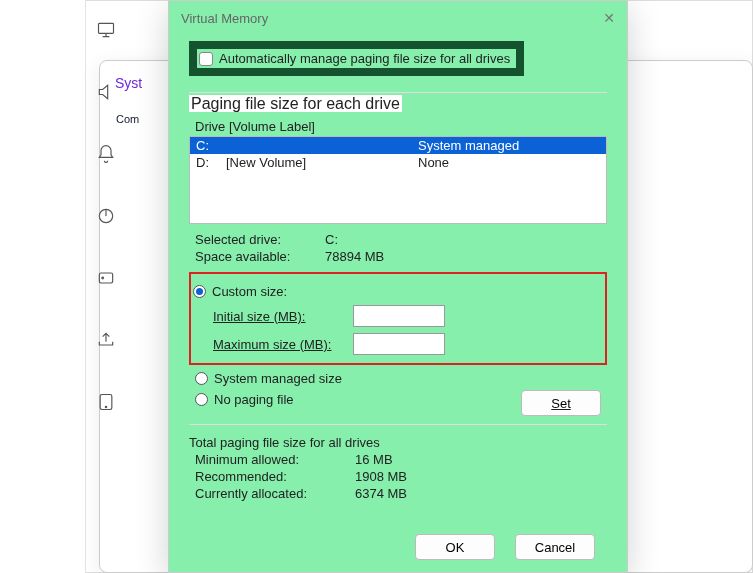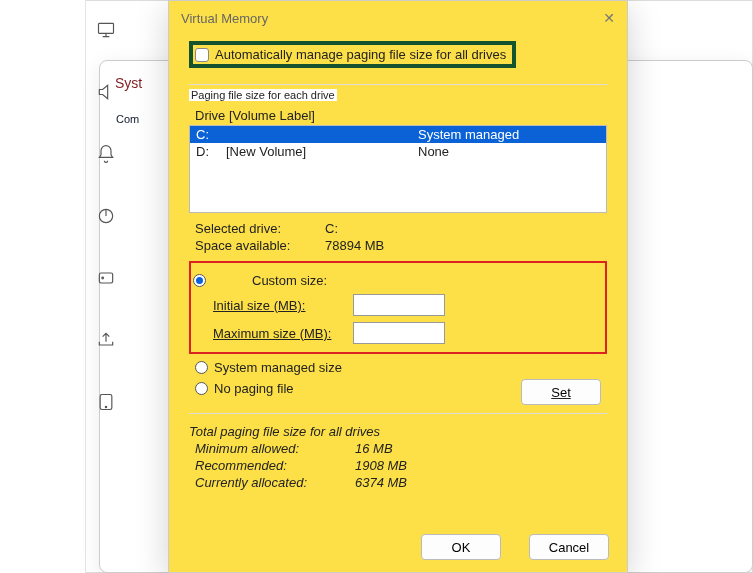--- a/index.html
+++ b/index.html
@@ -1,55 +1,55 @@
 <!DOCTYPE html>
 <html><head>
 <meta charset="utf-8">
 <style>
   * { box-sizing: border-box; font-family: "Segoe UI", Arial, sans-serif; }
   body { margin: 0; background: #e9e9e9; width: 753px; height: 573px; overflow: hidden; position: relative; }
   .bgwin { position:absolute; left:0; top:0; width:753px; height:573px; background:#fff; border:1px solid #ddd; }
   .bgwin2 { position:absolute; left:99px; top:60px; width:654px; height:513px; background:#fff; border:1px solid #ccc; border-radius:8px; box-shadow:0 4px 20px rgba(0,0,0,0.08);}
-  .bgtitle { position:absolute; left:115px; top:75px; font-size:14px; color:#7f1d1d; }
+  .bgtitle { position:absolute; left:115px; top:75px; font-size:14px; color:#6d28d9; }
   .subtitle { position:absolute; left:116px; top:113px; font-size:11px; color:#0f172a; }
   .sidebar-icons { position:absolute; left:96px; top:20px; display:flex; flex-direction:column; gap:38px; }
   .sidebar-icons svg { width:20px; height:20px; stroke:#555; fill:none; stroke-width:1.4; }
   .dialog {
     position:absolute; left:168px; top:0; width:460px; height:573px;
-    background:#fde047; border:1px solid #ccc; box-shadow:0 8px 32px rgba(0,0,0,0.18);
+    background:#86efac; border:1px solid #ccc; box-shadow:0 8px 32px rgba(0,0,0,0.18);
   }
   .titlebar { display:flex; align-items:center; justify-content:space-between; height:34px; padding:0 12px; font-size:13px; color:#666; }
   .closex { font-size:14px; color:#777; cursor:pointer; }
   .content { padding: 6px 20px 10px 20px; font-size:13px; color:#222; }
-  .hl-red { border:4px solid #14532d; padding:2px 6px 2px 2px; display:inline-flex; align-items:center; }
+  .hl-red { border:8px solid #14532d; padding:2px 6px 2px 2px; display:inline-flex; align-items:center; }
   .chkbox { width:14px; height:14px; border:1px solid #888; border-radius:3px; margin-right:6px; background:#fff; display:inline-block; }
   .group-top { border-top:1px solid #ddd; margin-top:16px; padding-top:4px; }
-  .groupbox-label { position:relative; top:-2px; background:#fff; padding:0 2px; font-size:11px; color:#222; }
+  .groupbox-label { position:relative; top:-2px; background:#fff; padding:0 2px; font-size:16px; color:#222; }
   .drivehead { display:flex; margin:4px 0 0 6px; font-size:13px;flex-direction:column; }
   .drivehead .c1 { width:200px; }
   .drivelist { border:1px solid #bbb; background:#fff; height:88px; margin:2px 0 0 0; overflow:hidden; }
   .drow { display:flex; font-size:13px; padding:1px 6px; }
   .drow .d1 { width:30px; }
   .drow .d2 { width:192px; }
   .drow .d3 { flex:1; }
   .drow.sel { background:#0a62d6; color:#fff; }
   .kv { display:flex; margin:2px 0 0 6px; font-size:13px; }
   .kv .k { width:130px; }
   .radio-row { display:flex; align-items:center; margin:6px 0 0 6px; font-size:13px; }
   .radio { width:13px; height:13px; border:1px solid #555; border-radius:50%; margin-right:6px; display:inline-flex; align-items:center; justify-content:center; background:#fff;}
   .radio.sel::after { content:""; width:7px; height:7px; background:#0a62d6; border-radius:50%; display:block; }
   .hl-red2 { border:2px solid #d22; padding:4px 6px 8px 2px; margin-top:8px; }
   .fldrow { display:flex; align-items:center; margin:6px 0 0 20px; font-size:13px;text-decoration:underline; }
   .fldrow label { width:140px; }
   .txtin { width:92px; height:22px; border:1px solid #999; background:#fff; font-size:13px; padding:0 4px; }
   .setrow { display:flex; justify-content:flex-end; margin:4px 6px 0 0;text-decoration:underline; }
   .btn { min-width:80px; height:26px; border:1px solid #bbb; border-radius:4px; background:#fdfdfd; font-size:13px; cursor:pointer; }
-  .total { margin-top:10px; font-size:13px;font-style:italic; }
+  .total { margin-top:10px; font-size:13px; }
   .total .kv .k { width:160px; }
-  .dlg-btns { position:absolute; right:18px; bottom:12px; display:flex; gap:28px; }
+  .dlg-btns { position:absolute; right:32px; bottom:12px; display:flex; gap:20px; }
   .hr { border:none; border-top:1px solid #ddd; margin:8px 0; }
   .left-thin { position:absolute; left:0; top:0; width:86px; height:573px; background:#fff; border-right:1px solid #e4e4e4;}
   .left-thin .it { height:44px; display:flex; align-items:center; justify-content:center; }
 </style>
 </head>
 <body>
 
 <div class="bgwin"></div>
 <div class="left-thin">
   <div class="it"></div>
@@ -124,21 +124,21 @@
       <div class="kv">
         <span class="k">Selected drive:</span>
         <span>C:</span>
       </div>
       <div class="kv">
         <span class="k">Space available:</span>
         <span>78894 MB</span>
       </div>
 
       <div class="hl-red2">
-        <div class="radio-row" style="margin-left:0;gap:40px;">
+        <div class="radio-row" style="margin-left:0;">
           <span class="radio sel"></span>
           <span>Custom size:</span>
         </div>
         <div class="fldrow">
           <label>Initial size (MB):</label>
           <input class="txtin" value="" style="">
         </div>
         <div class="fldrow">
           <label>Maximum size (MB):</label>
           <input class="txtin" value="" style="">

